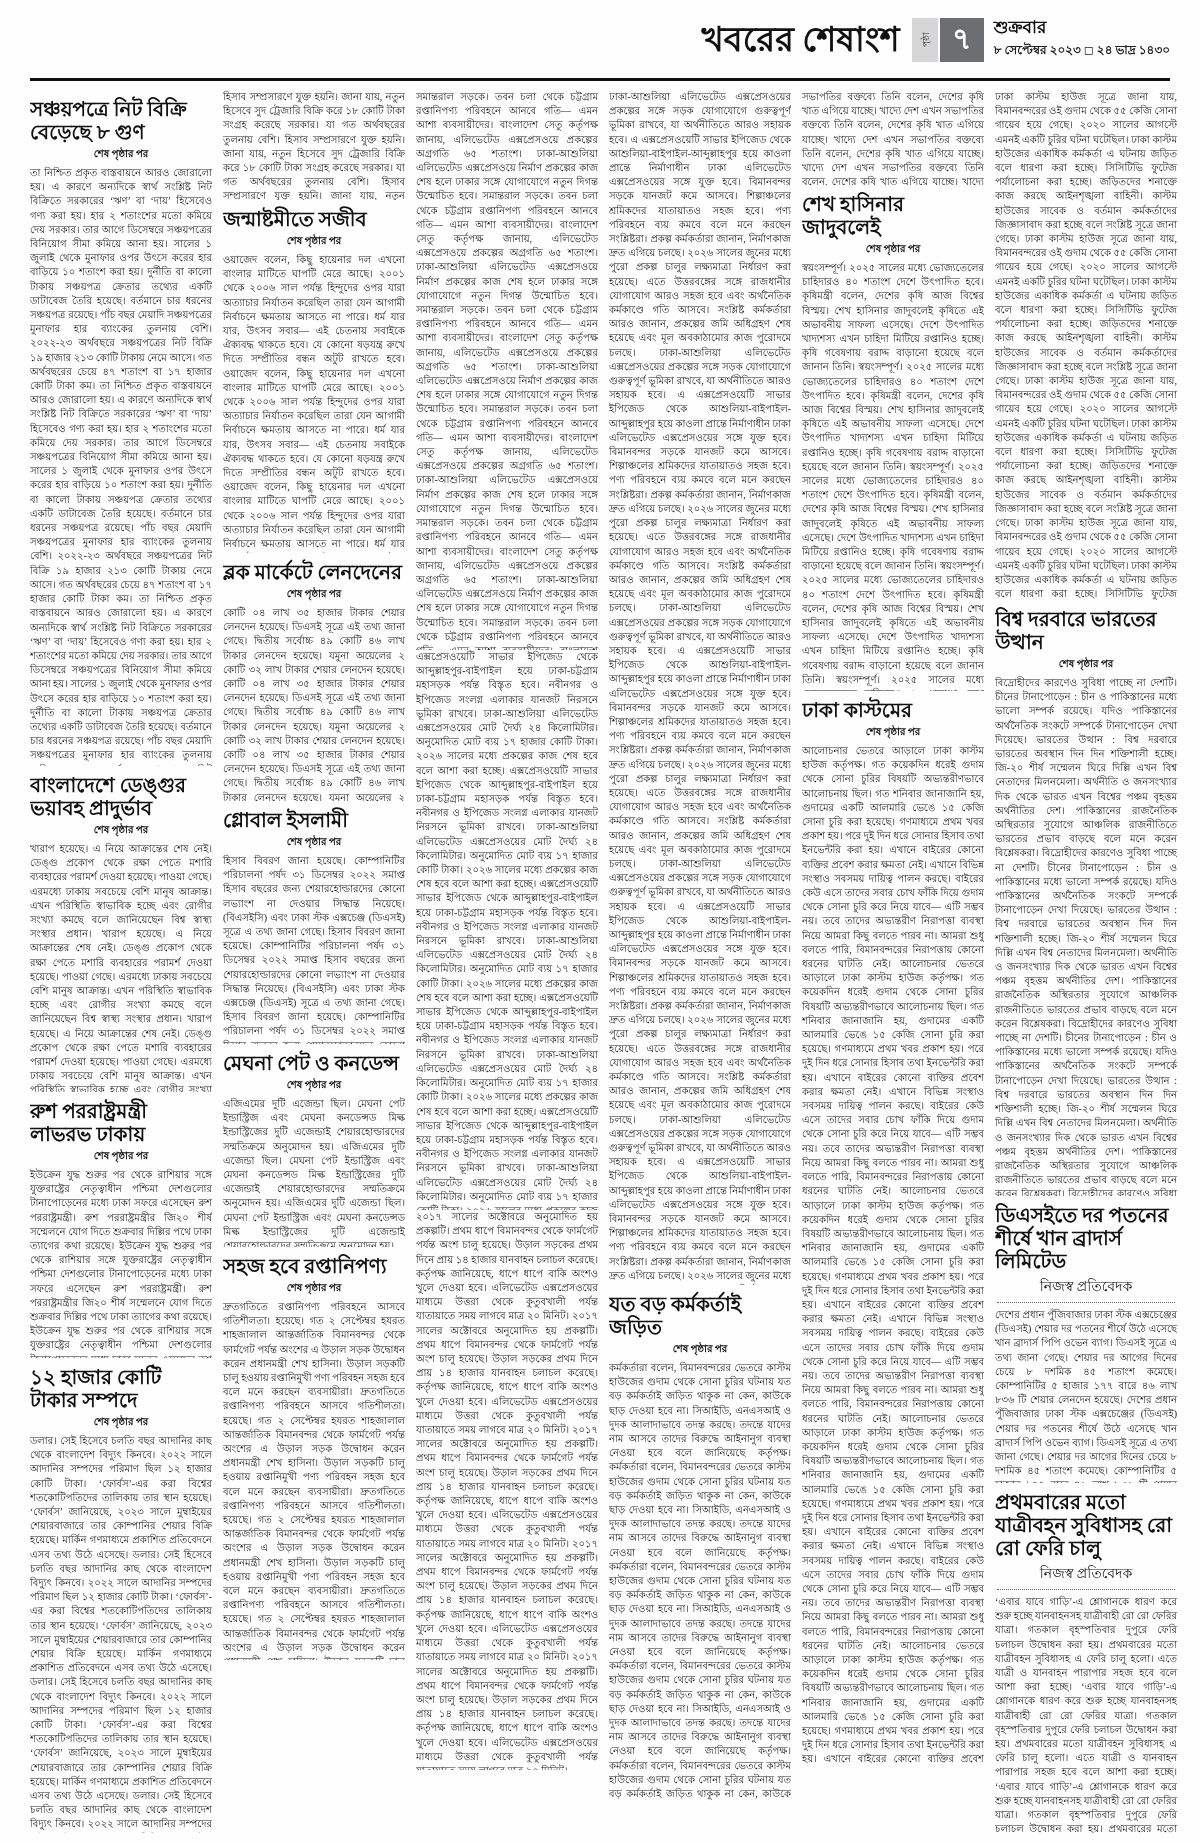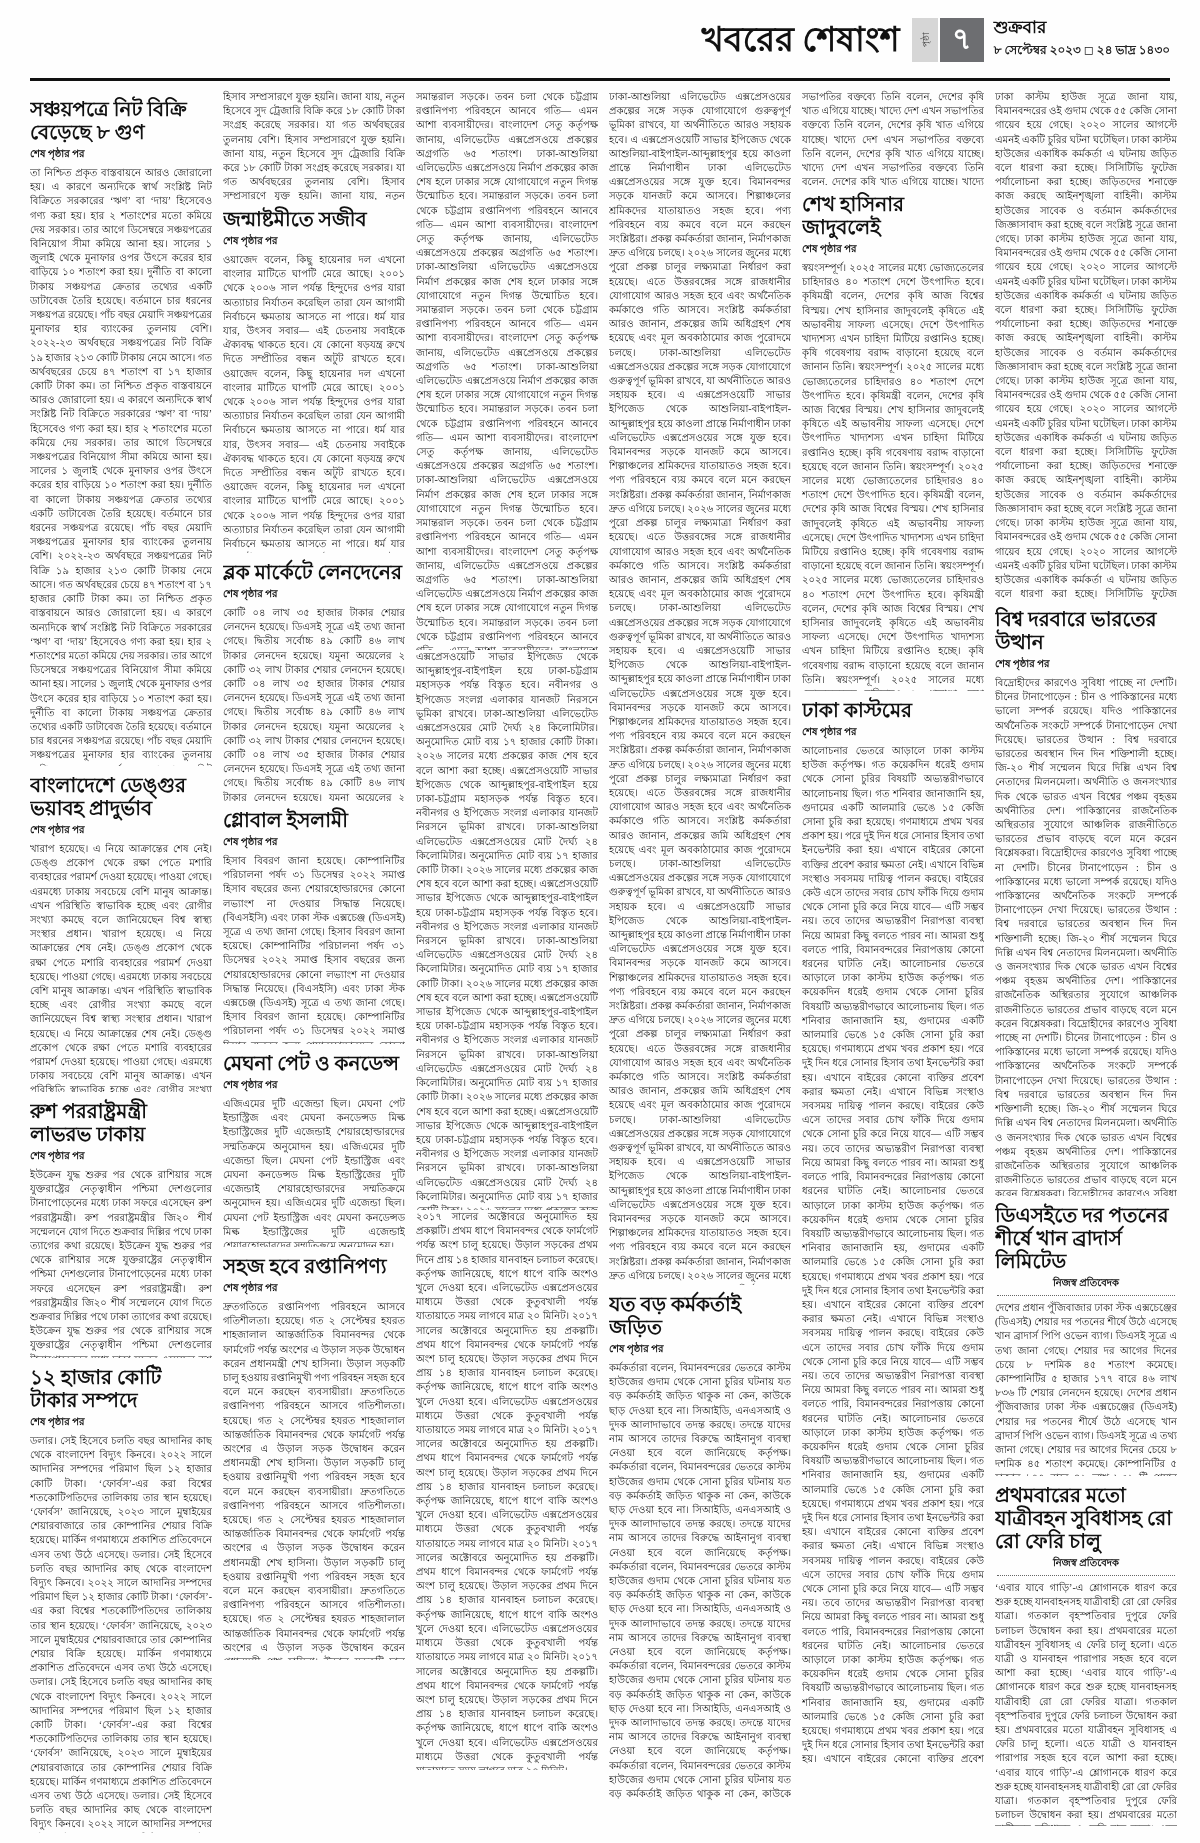--- a/index.html
+++ b/index.html
@@ -23,22 +23,22 @@
   .date-block{margin-top:4px;}
   .weekday{font-size:17px;font-weight:bold;line-height:20px;}
   .date-line{font-size:12px;color:#222;margin-top:3px;font-weight:bold;}
   .header-rule{position:absolute;top:78px;left:30px;right:30px;height:3px;background:#111;}
   
   .columns{position:absolute;top:90px;left:30px;right:30px;bottom:10px;
            display:flex;gap:11px;}
   .col{width:182px;flex:0 0 182px;overflow:hidden;height:100%;}
   .headline{font-size:20px;line-height:1.15;font-weight:bold;
             margin:8px 0 2px 0;font-family:"Liberation Serif",serif;}
-  .continued{font-size:10px;font-weight:bold;margin:1px 0 3px 0;}
-  .byline{font-size:10px;font-weight:bold;text-align:center;margin:2px 0 2px 0;}
+  .continued{font-size:10px;font-weight:bold;text-align:center;margin:1px 0 3px 0;}
+  .byline{font-size:14px;font-weight:normal;text-align:center;margin:2px 0 2px 0;}
   .dotted{border-top:1px dotted #666;margin:3px 2px 5px 2px;height:0;}
   .body{font-size:10px;line-height:14.2px;text-align:justify;overflow:hidden;
         word-break:break-word;color:#1a1a1a;}
 </style>
 </head>
 <body>
 
 <div class="page">
 
   <div class="header">

